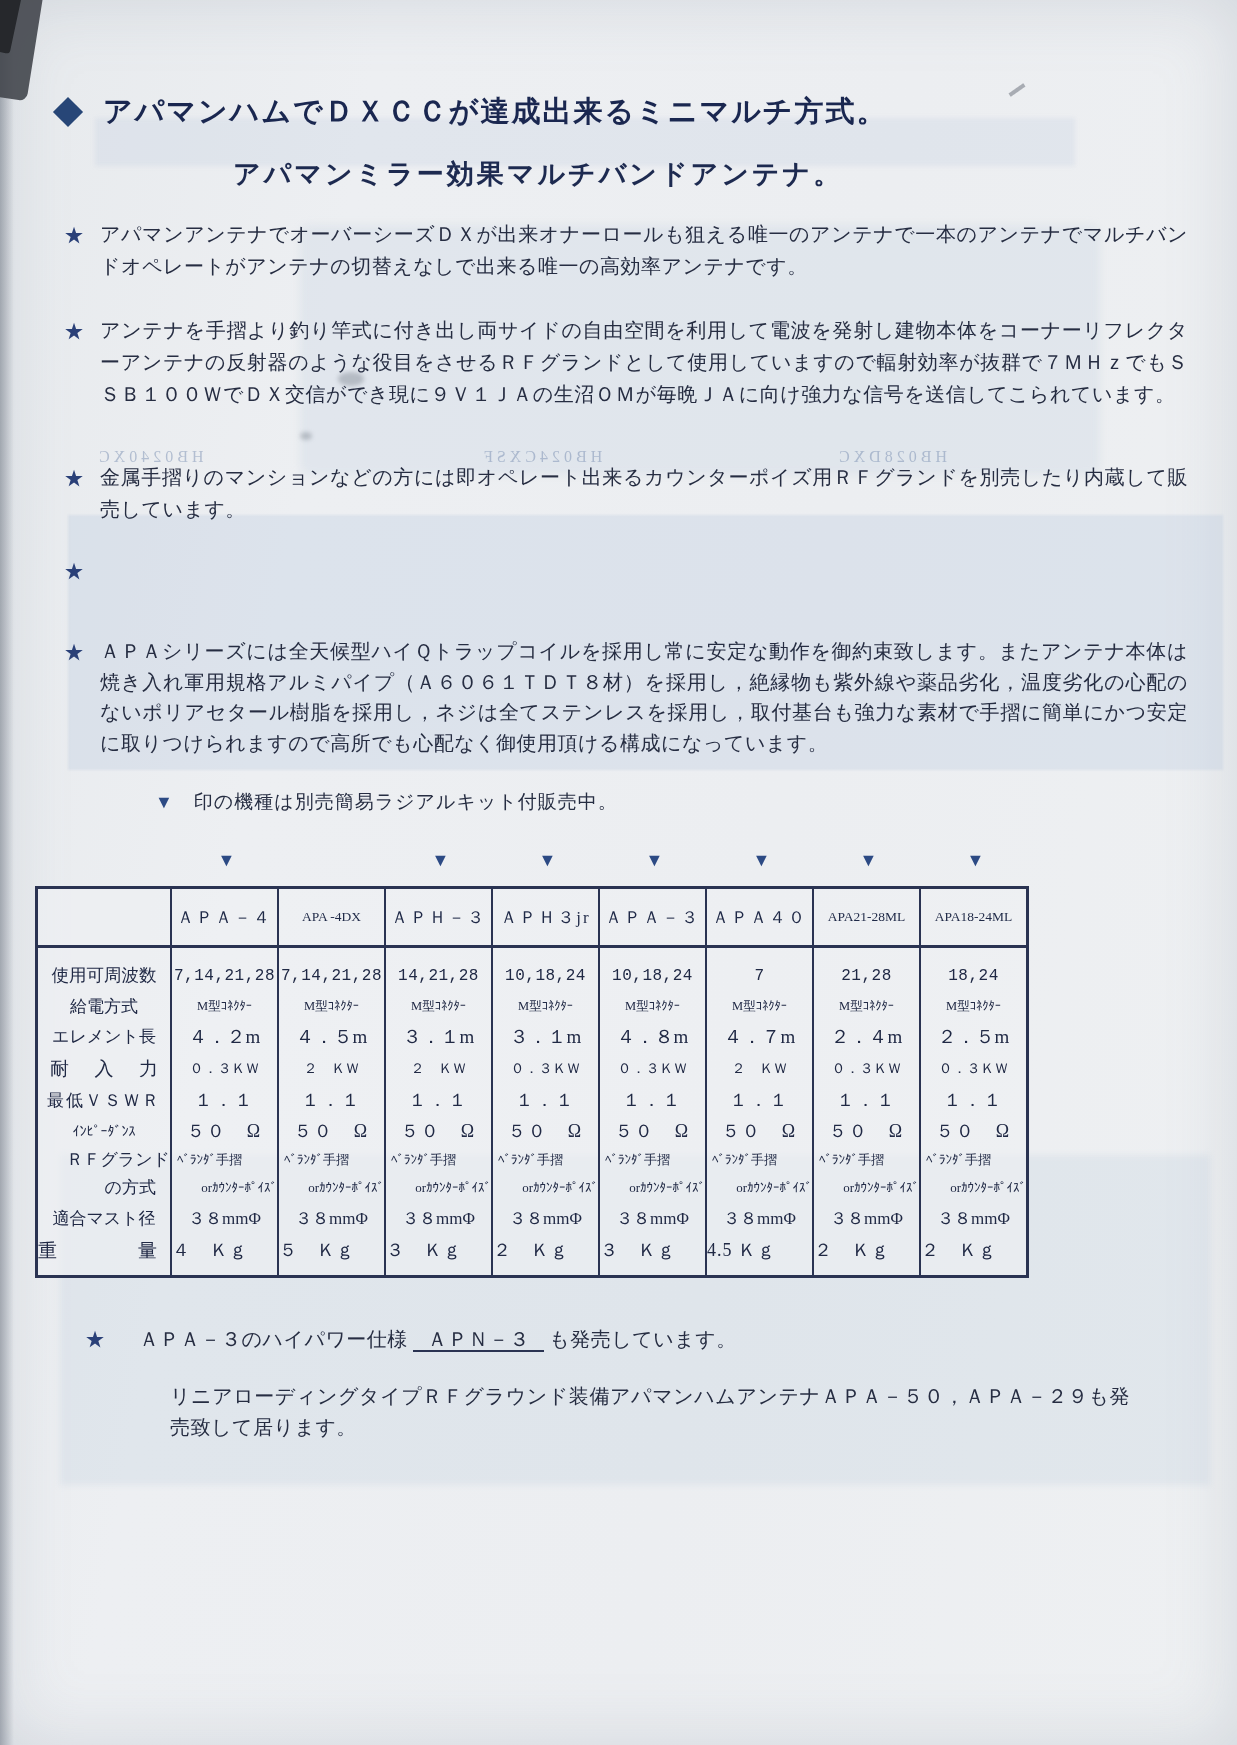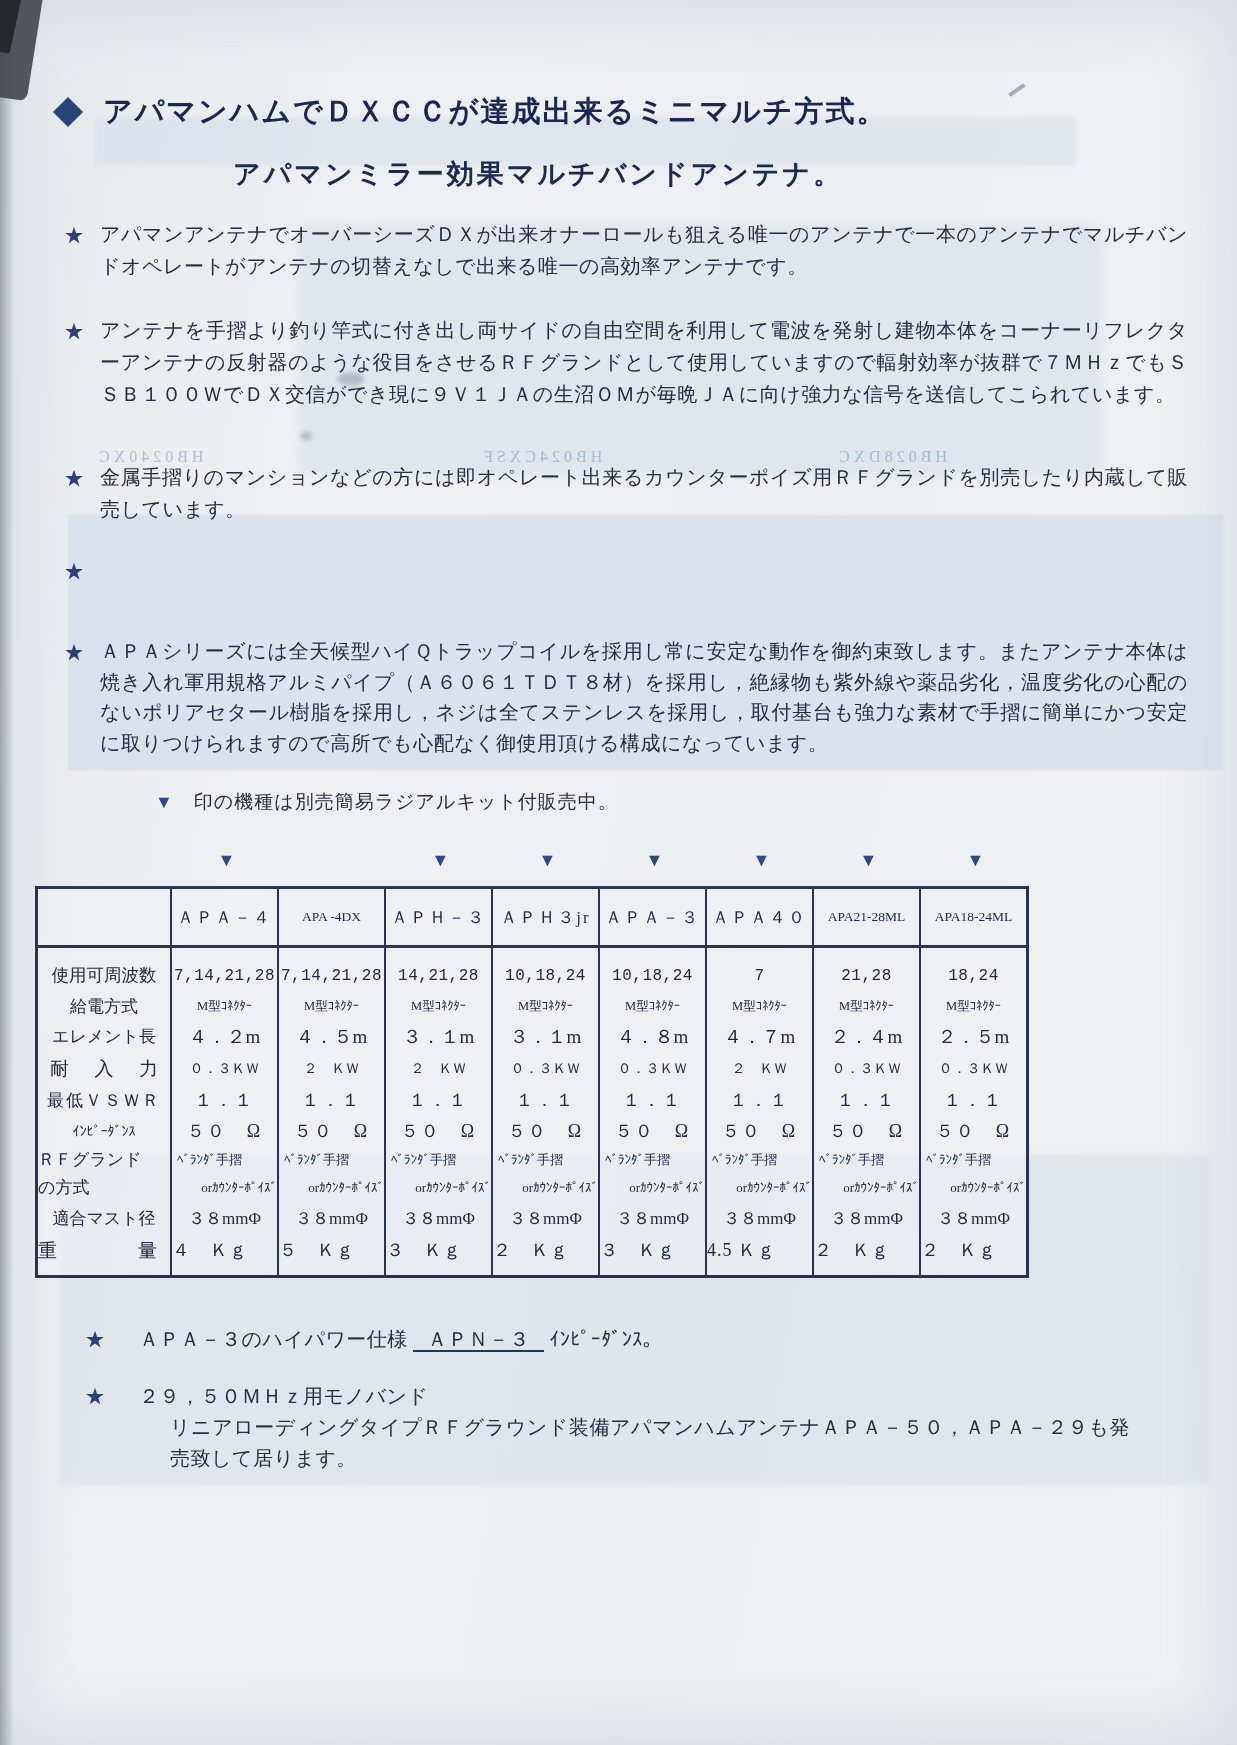--- a/index.html
+++ b/index.html
@@ -79,21 +79,21 @@
   .ln-vswr{height:31px;line-height:31px;font-size:18px;letter-spacing:2px;}
   .ln-imp{height:31px;line-height:31px;font-size:18px;letter-spacing:2px;}
   .ln-rf1{height:26px;line-height:26px;font-size:13px;text-align:left;padding-left:5px;}
   .ln-rf2{height:30px;line-height:30px;font-size:13px;text-align:right;padding-left:3px;}
   .ln-mast{height:31px;line-height:31px;font-size:17px;}
   .ln-wt{height:33px;line-height:33px;font-size:18px;text-align:left;padding-left:0;letter-spacing:1px;}
   .label-col .tline{font-size:17px;}
   .label-col .lbl-just{text-align:justify;text-align-last:justify;padding:0 12px;font-size:19px;}
   .label-col .lbl-cond{font-size:14px;letter-spacing:0;}
   .label-col .lbl-right{text-align:right;padding-right:14px;}
-  .label-col .ln-rf1,.label-col .ln-rf2{text-align:left;padding-left:0;}
+  .label-col .ln-rf1,.label-col .ln-rf2{text-align:right;padding-left:0;}
   .label-col .ln-wt{padding-left:0;}
   .label-col .ln-freq{font-size:17.5px;letter-spacing:0;}
   
   .foot{position:absolute;font-size:20px;color:var(--text);letter-spacing:.5px;}
   .foot .star{color:var(--star);margin-right:28px;}
   .f1{top:1326px;left:85px;}
   .f1 .uline{border-bottom:2px solid #2a3352;padding:0 14px;}
   .f2{top:1381px;left:85px;line-height:31px;}
   .f2 .indent{margin-left:85px;width:960px;text-align:justify;}
 </style>
@@ -293,23 +293,19 @@
           <div class="tline ln-mast">３８mmΦ</div>
           <div class="tline ln-wt">２　Ｋｇ</div>
         </div>
       </div>
     </div>
 
   <div class="foot f1">
     <span class="star">★</span>
     <span>ＡＰＡ－３のハイパワー仕様</span>
     <span class="uline">ＡＰＮ－３</span>
-    <span>ｲﾝﾋﾟｰﾀﾞﾝｽ。</span>
+    <span>も発売しています。</span>
   </div>
   <div class="foot f2">
-    <div>
-      <span class="star">★</span>
-      <span>２９，５０ＭＨｚ用モノバンド</span>
-    </div>
     <div class="indent">リニアローディングタイプＲＦグラウンド装備アパマンハムアンテナＡＰＡ－５０，ＡＰＡ－２９も発売致して居ります。</div>
   </div>
 
 </div>
 
 </body></html>

